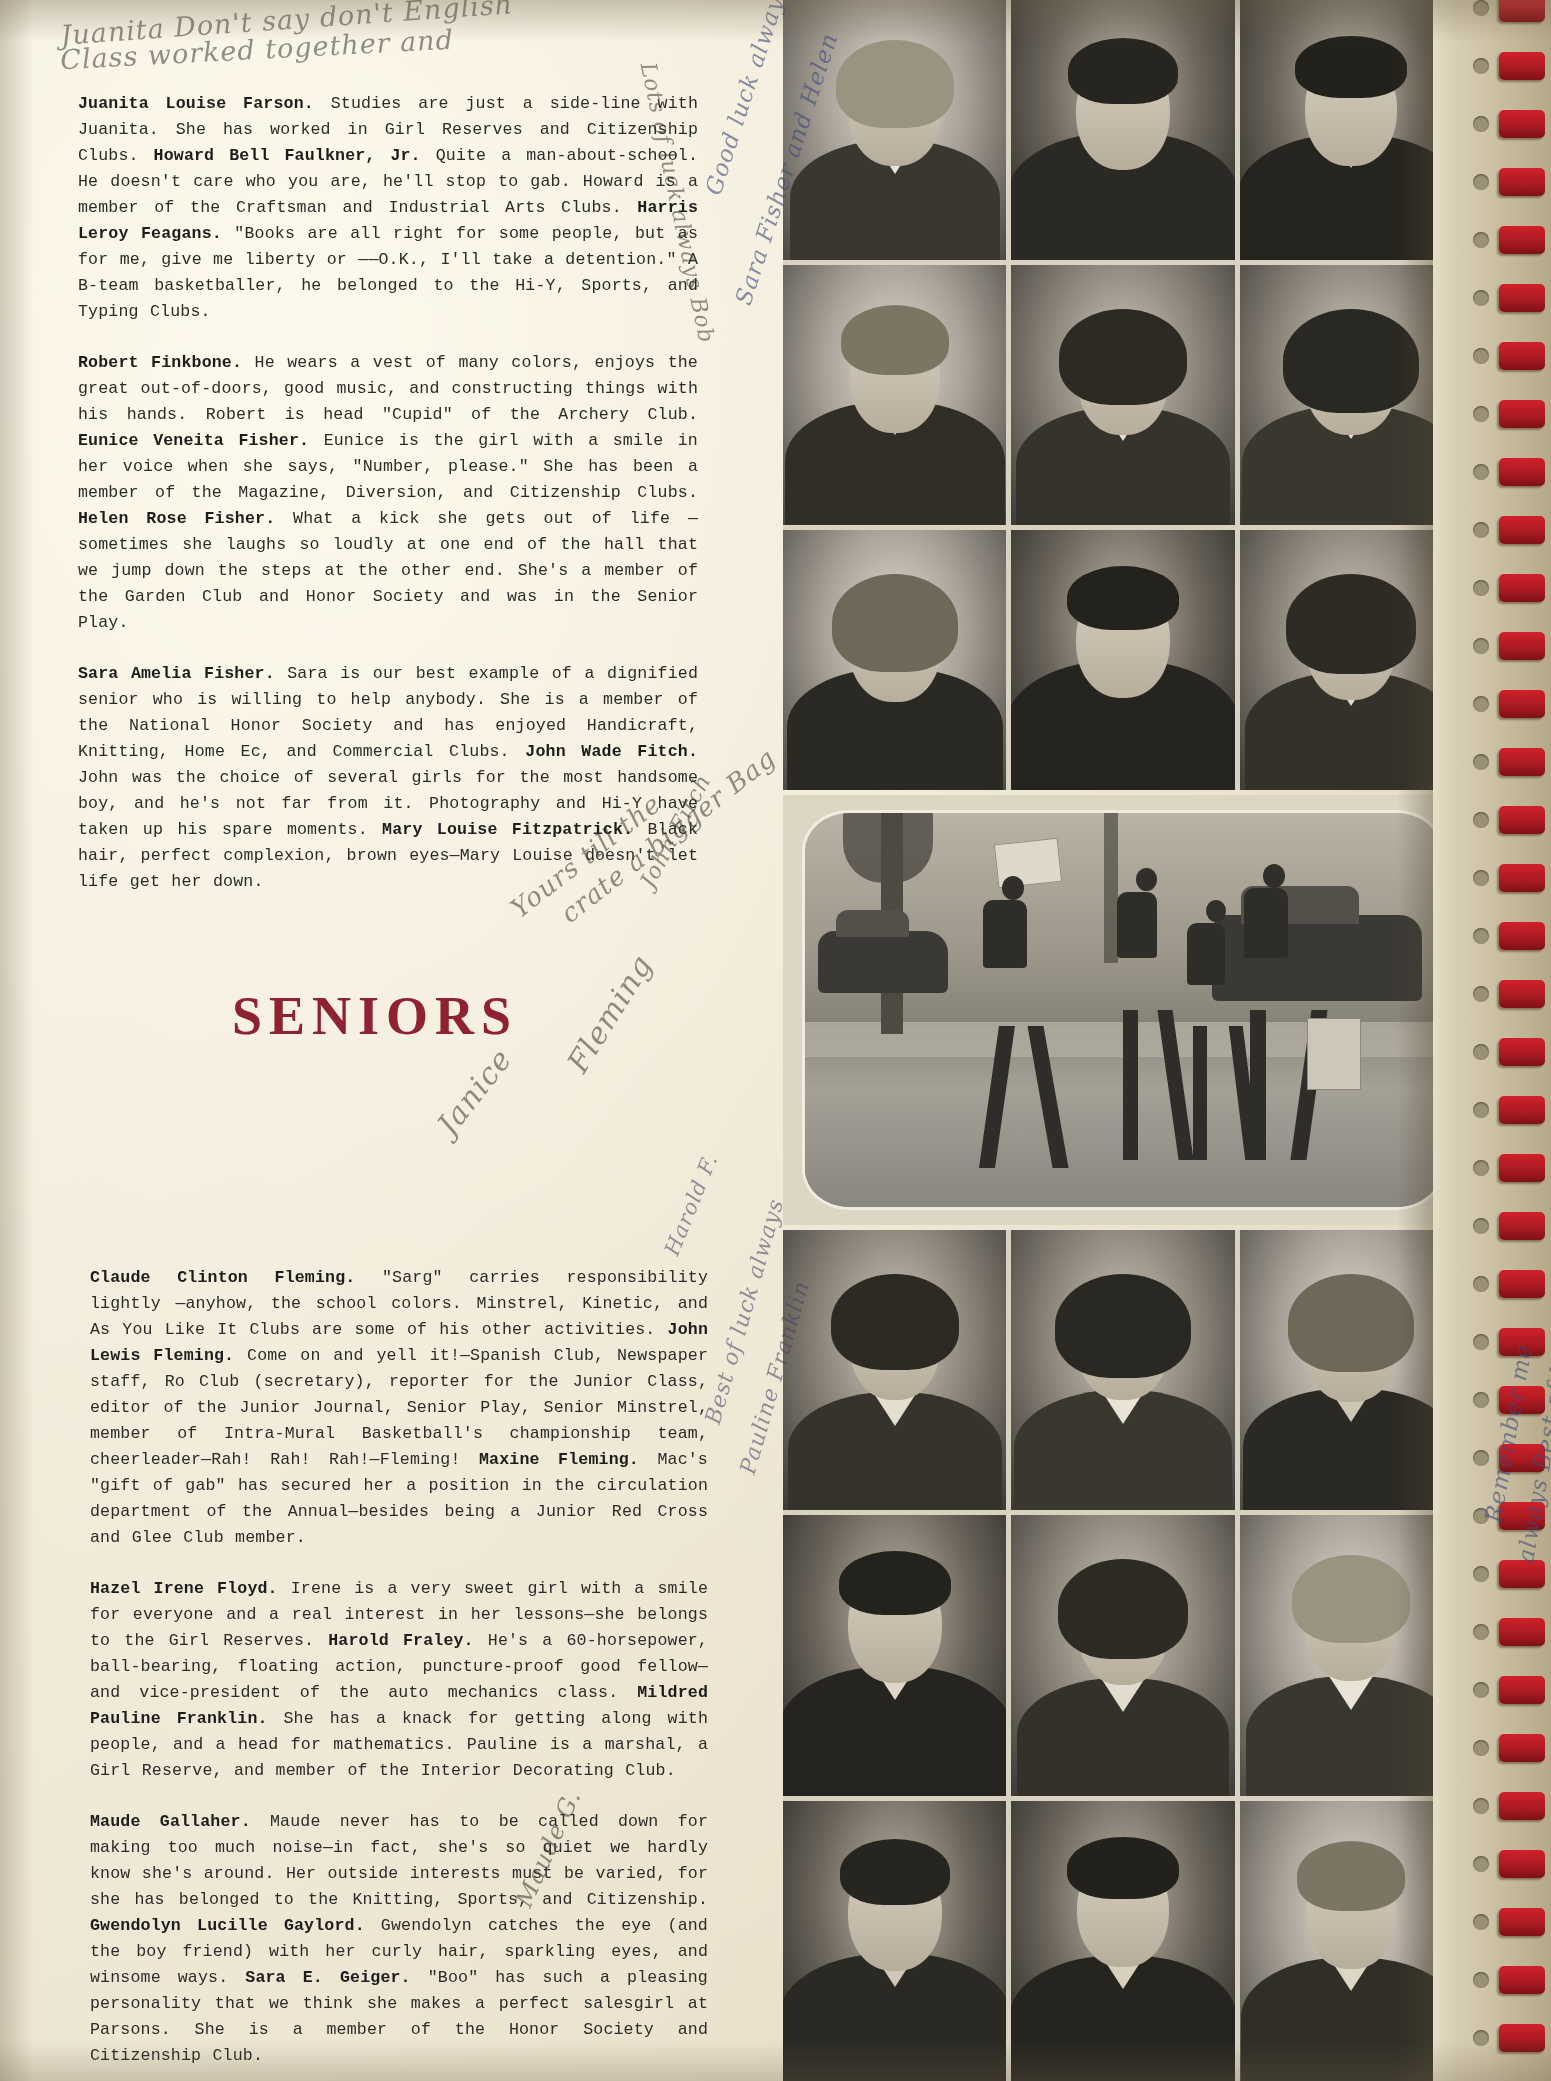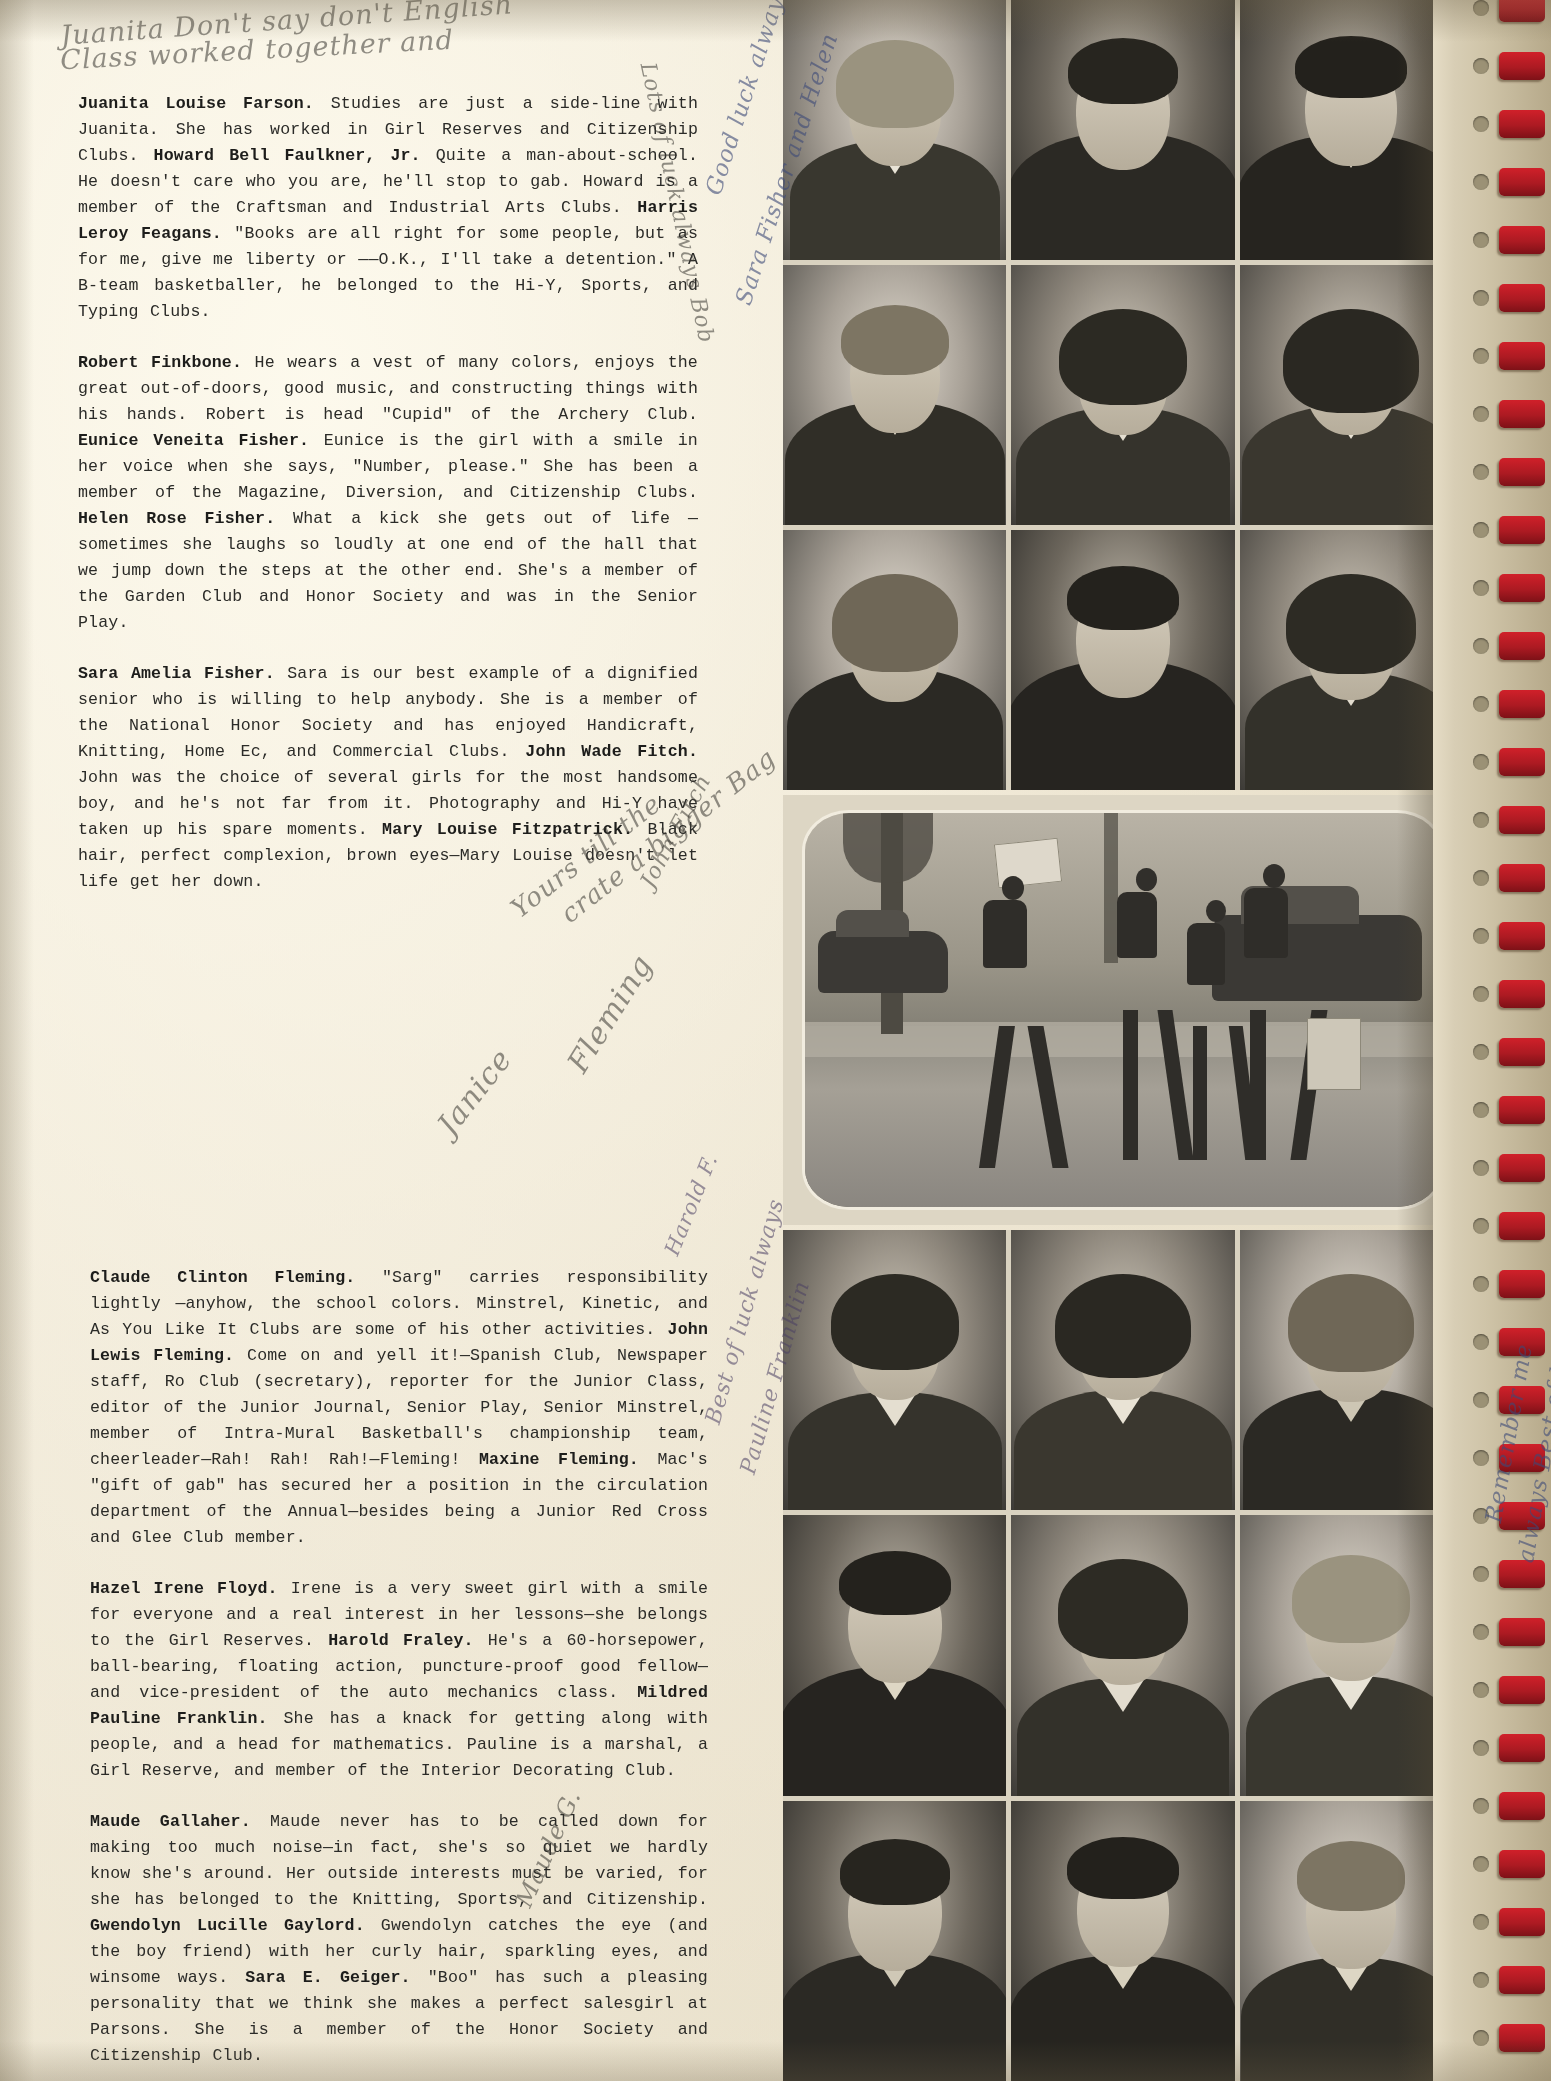--- a/index.html
+++ b/index.html
@@ -267,20 +267,21 @@
 <div id="page">
 
   <div class="paper-tone"></div>
 
   <div class="text-col">
     <p class="para"><b>Juanita Louise Farson.</b> Studies are just a side-line with Juanita. She has worked in Girl Reserves and Citizenship Clubs. <b>Howard Bell Faulkner, Jr.</b> Quite a man-about-school. He doesn't care who you are, he'll stop to gab. Howard is a member of the Craftsman and Industrial Arts Clubs. <b>Harris Leroy Feagans.</b> "Books are all right for some people, but as for me, give me liberty or ——O.K., I'll take a detention." A B-team basketballer, he belonged to the Hi-Y, Sports, and Typing Clubs.</p>
     <p class="para"><b>Robert Finkbone.</b> He wears a vest of many colors, enjoys the great out-of-doors, good music, and constructing things with his hands. Robert is head "Cupid" of the Archery Club. <b>Eunice Veneita Fisher.</b> Eunice is the girl with a smile in her voice when she says, "Number, please." She has been a member of the Magazine, Diversion, and Citizenship Clubs. <b>Helen Rose Fisher.</b> What a kick she gets out of life —sometimes she laughs so loudly at one end of the hall that we jump down the steps at the other end. She's a member of the Garden Club and Honor Society and was in the Senior Play.</p>
     <p class="para"><b>Sara Amelia Fisher.</b> Sara is our best example of a dignified senior who is willing to help anybody. She is a member of the National Honor Society and has enjoyed Handicraft, Knitting, Home Ec, and Commercial Clubs. <b>John Wade Fitch.</b> John was the choice of several girls for the most handsome boy, and he's not far from it. Photography and Hi-Y have taken up his spare moments. <b>Mary Louise Fitzpatrick.</b> Black hair, perfect complexion, brown eyes—Mary Louise doesn't let life get her down.</p>
   </div>
 
+  <div class="seniors-title">SENIORS</div>
 
   <div class="text-col-2">
     <p class="para"><b>Claude Clinton Fleming.</b> "Sarg" carries responsibility lightly —anyhow, the school colors. Minstrel, Kinetic, and As You Like It Clubs are some of his other activities. <b>John Lewis Fleming.</b> Come on and yell it!—Spanish Club, Newspaper staff, Ro Club (secretary), reporter for the Junior Class, editor of the Junior Journal, Senior Play, Senior Minstrel, member of Intra-Mural Basketball's championship team, cheerleader—Rah! Rah! Rah!—Fleming! <b>Maxine Fleming.</b> Mac's "gift of gab" has secured her a position in the circulation department of the Annual—besides being a Junior Red Cross and Glee Club member.</p>
     <p class="para"><b>Hazel Irene Floyd.</b> Irene is a very sweet girl with a smile for everyone and a real interest in her lessons—she belongs to the Girl Reserves. <b>Harold Fraley.</b> He's a 60-horsepower, ball-bearing, floating action, puncture-proof good fellow—and vice-president of the auto mechanics class. <b>Mildred Pauline Franklin.</b> She has a knack for getting along with people, and a head for mathematics. Pauline is a marshal, a Girl Reserve, and member of the Interior Decorating Club.</p>
     <p class="para"><b>Maude Gallaher.</b> Maude never has to be called down for making too much noise—in fact, she's so quiet we hardly know she's around. Her outside interests must be varied, for she has belonged to the Knitting, Sports, and Citizenship. <b>Gwendolyn Lucille Gaylord.</b> Gwendolyn catches the eye (and the boy friend) with her curly hair, sparkling eyes, and winsome ways. <b>Sara E. Geiger.</b> "Boo" has such a pleasing personality that we think she makes a perfect salesgirl at Parsons. She is a member of the Honor Society and Citizenship Club.</p>
   </div>
 
   <div class="photo-col">
 
     <div class="grid-block" id="grid-top" style="top:0; height:790px;">

